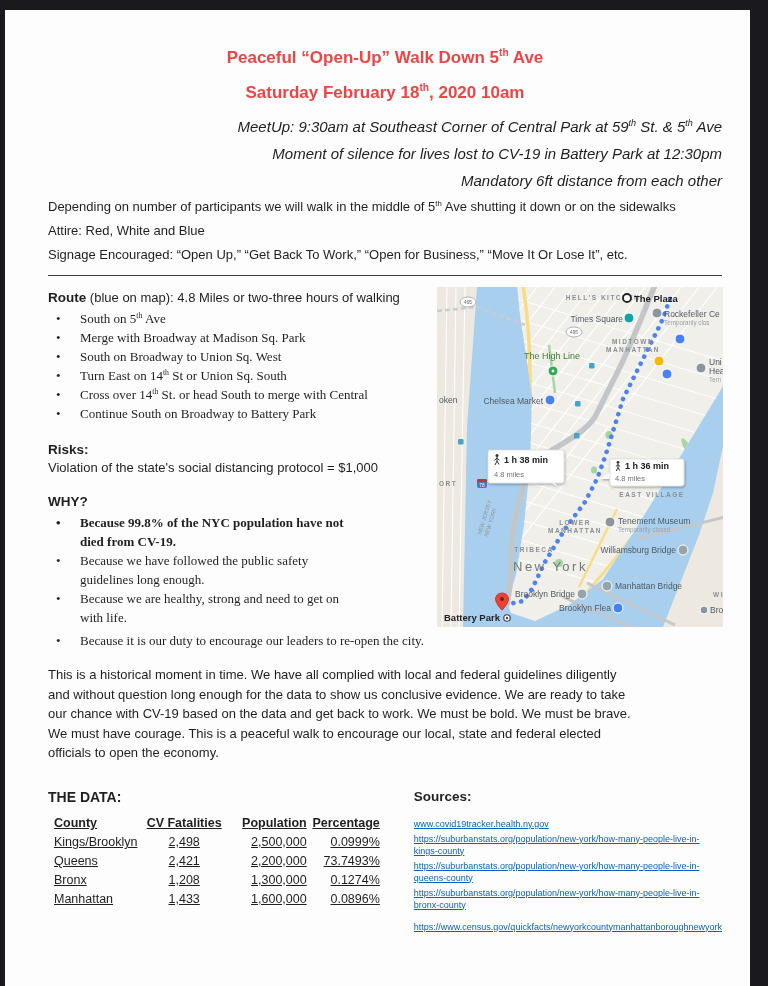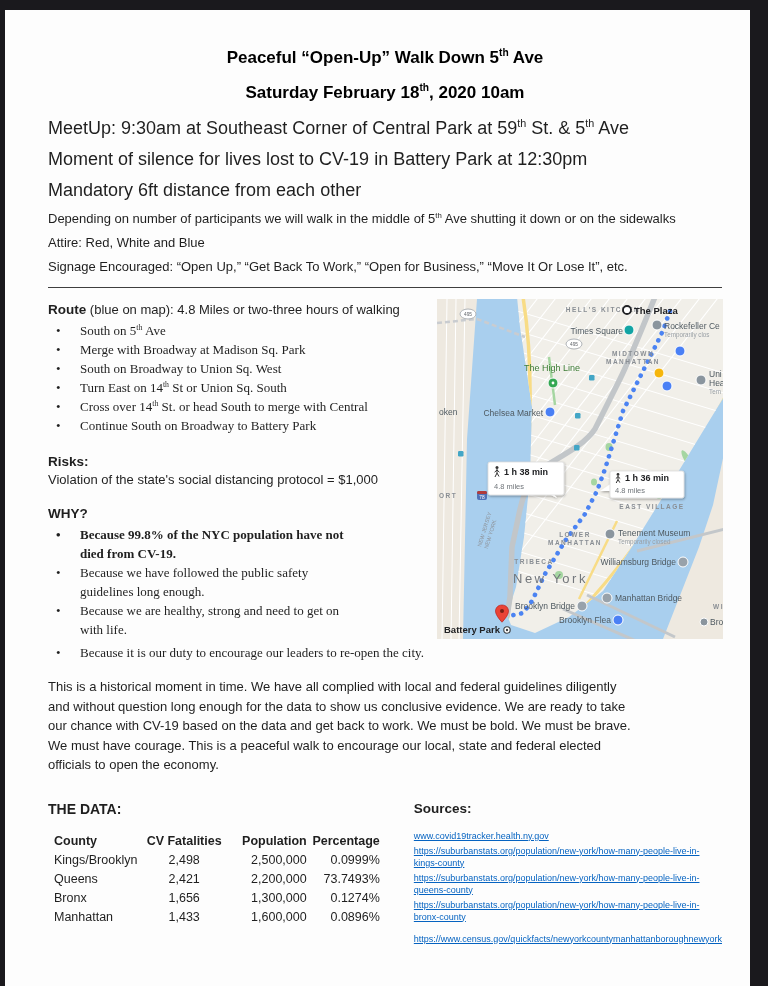--- a/index.html
+++ b/index.html
@@ -2,41 +2,41 @@
 <html><head>
 <meta charset="utf-8">
 <style>
   *{box-sizing:border-box;}
   html,body{margin:0;padding:0;}
   body{width:768px;height:986px;position:relative;background:#1a191d;
        font-family:"Liberation Sans",sans-serif;color:#1f1f1f;}
   .page{position:absolute;left:5px;top:10px;width:745px;height:976px;background:#fdfdfd;}
   .content{padding:38px 28px 0 43px;}
   p{margin:0;}
-  h1.t{font-size:17px;text-align:center;margin:0 0 15px;color:#000000;font-family:"Liberation Sans",sans-serif;}
+  h1.t{font-size:17px;text-align:center;margin:0 0 15px;color:#ef4444;font-family:"Liberation Sans",sans-serif;}
   sup{font-size:60%;line-height:0;}
-  .c{text-align:left;font-size:18px;margin-bottom:10px;}
+  .c{text-align:right;font-size:15px;margin-bottom:10px;font-style:italic;}
   .l{font-size:13px;margin-bottom:9px;}
   hr{border:none;border-top:1.4px solid #3f3f3f;margin:13px 0 0;}
   .row{position:relative;margin-top:14px;}
   .leftcol{width:400px;}
   .route-head{font-size:13px;}
   .route-head b{font-size:13.5px;}
   .bullets{list-style:none;margin:4px 0 0;padding:0;font-size:13px;font-family:Liberation Serif, serif;}
   .bullets li{position:relative;padding-left:32px;line-height:19px;white-space:pre-wrap;margin:0;}
   .bullets li::before{content:"\2022";position:absolute;left:8px;}
   .why li{margin-bottom:0;}
   .why .b{font-weight:bold;}
   .sec-head{font-weight:bold;font-size:13.5px;margin-top:19px;}
   .risk-body{font-size:13px;margin-top:3px;}
   .para{font-size:13px;line-height:19.5px;margin-top:15px;white-space:pre-wrap;}
   .bottom{display:flex;margin-top:26px;}
   .datablock{width:340px;}
   .data-head{font-weight:bold;font-size:14px;}
-  table{border-collapse:collapse;margin:15px 0 0 6px;font-size:12.5px;}
+  table{border-collapse:collapse;margin:9px 0 0 6px;font-size:12.5px;text-decoration:underline;}
   th,td{padding:2.5px 0;}
   thead th{font-weight:bold;}
   th:first-child,td:first-child{width:92px;text-align:left;}
   th:nth-child(2),td:nth-child(2){width:82px;text-align:center;}
   th:nth-child(3),td:nth-child(3){width:86px;text-align:right;}
   th:nth-child(4),td:nth-child(4){width:74px;text-align:right;}
   .sources{flex:1;padding-left:8px;margin-left:26px;}
   .src-head{font-weight:bold;font-size:13.5px;margin:0 0 14px;}
   .src-link{display:block;font-size:9px;line-height:12px;color:#0563c1;
             text-decoration:underline;margin-bottom:3px;white-space:pre-wrap;}
@@ -299,21 +299,21 @@
               <td>0.0999%</td>
             </tr>
             <tr>
               <td>Queens</td>
               <td>2,421</td>
               <td>2,200,000</td>
               <td>73.7493%</td>
             </tr>
             <tr>
               <td>Bronx</td>
-              <td>1,656</td>
+              <td>1,208</td>
               <td>1,300,000</td>
               <td>0.1274%</td>
             </tr>
             <tr>
               <td>Manhattan</td>
               <td>1,433</td>
               <td>1,600,000</td>
               <td>0.0896%</td>
             </tr>
           </tbody>

